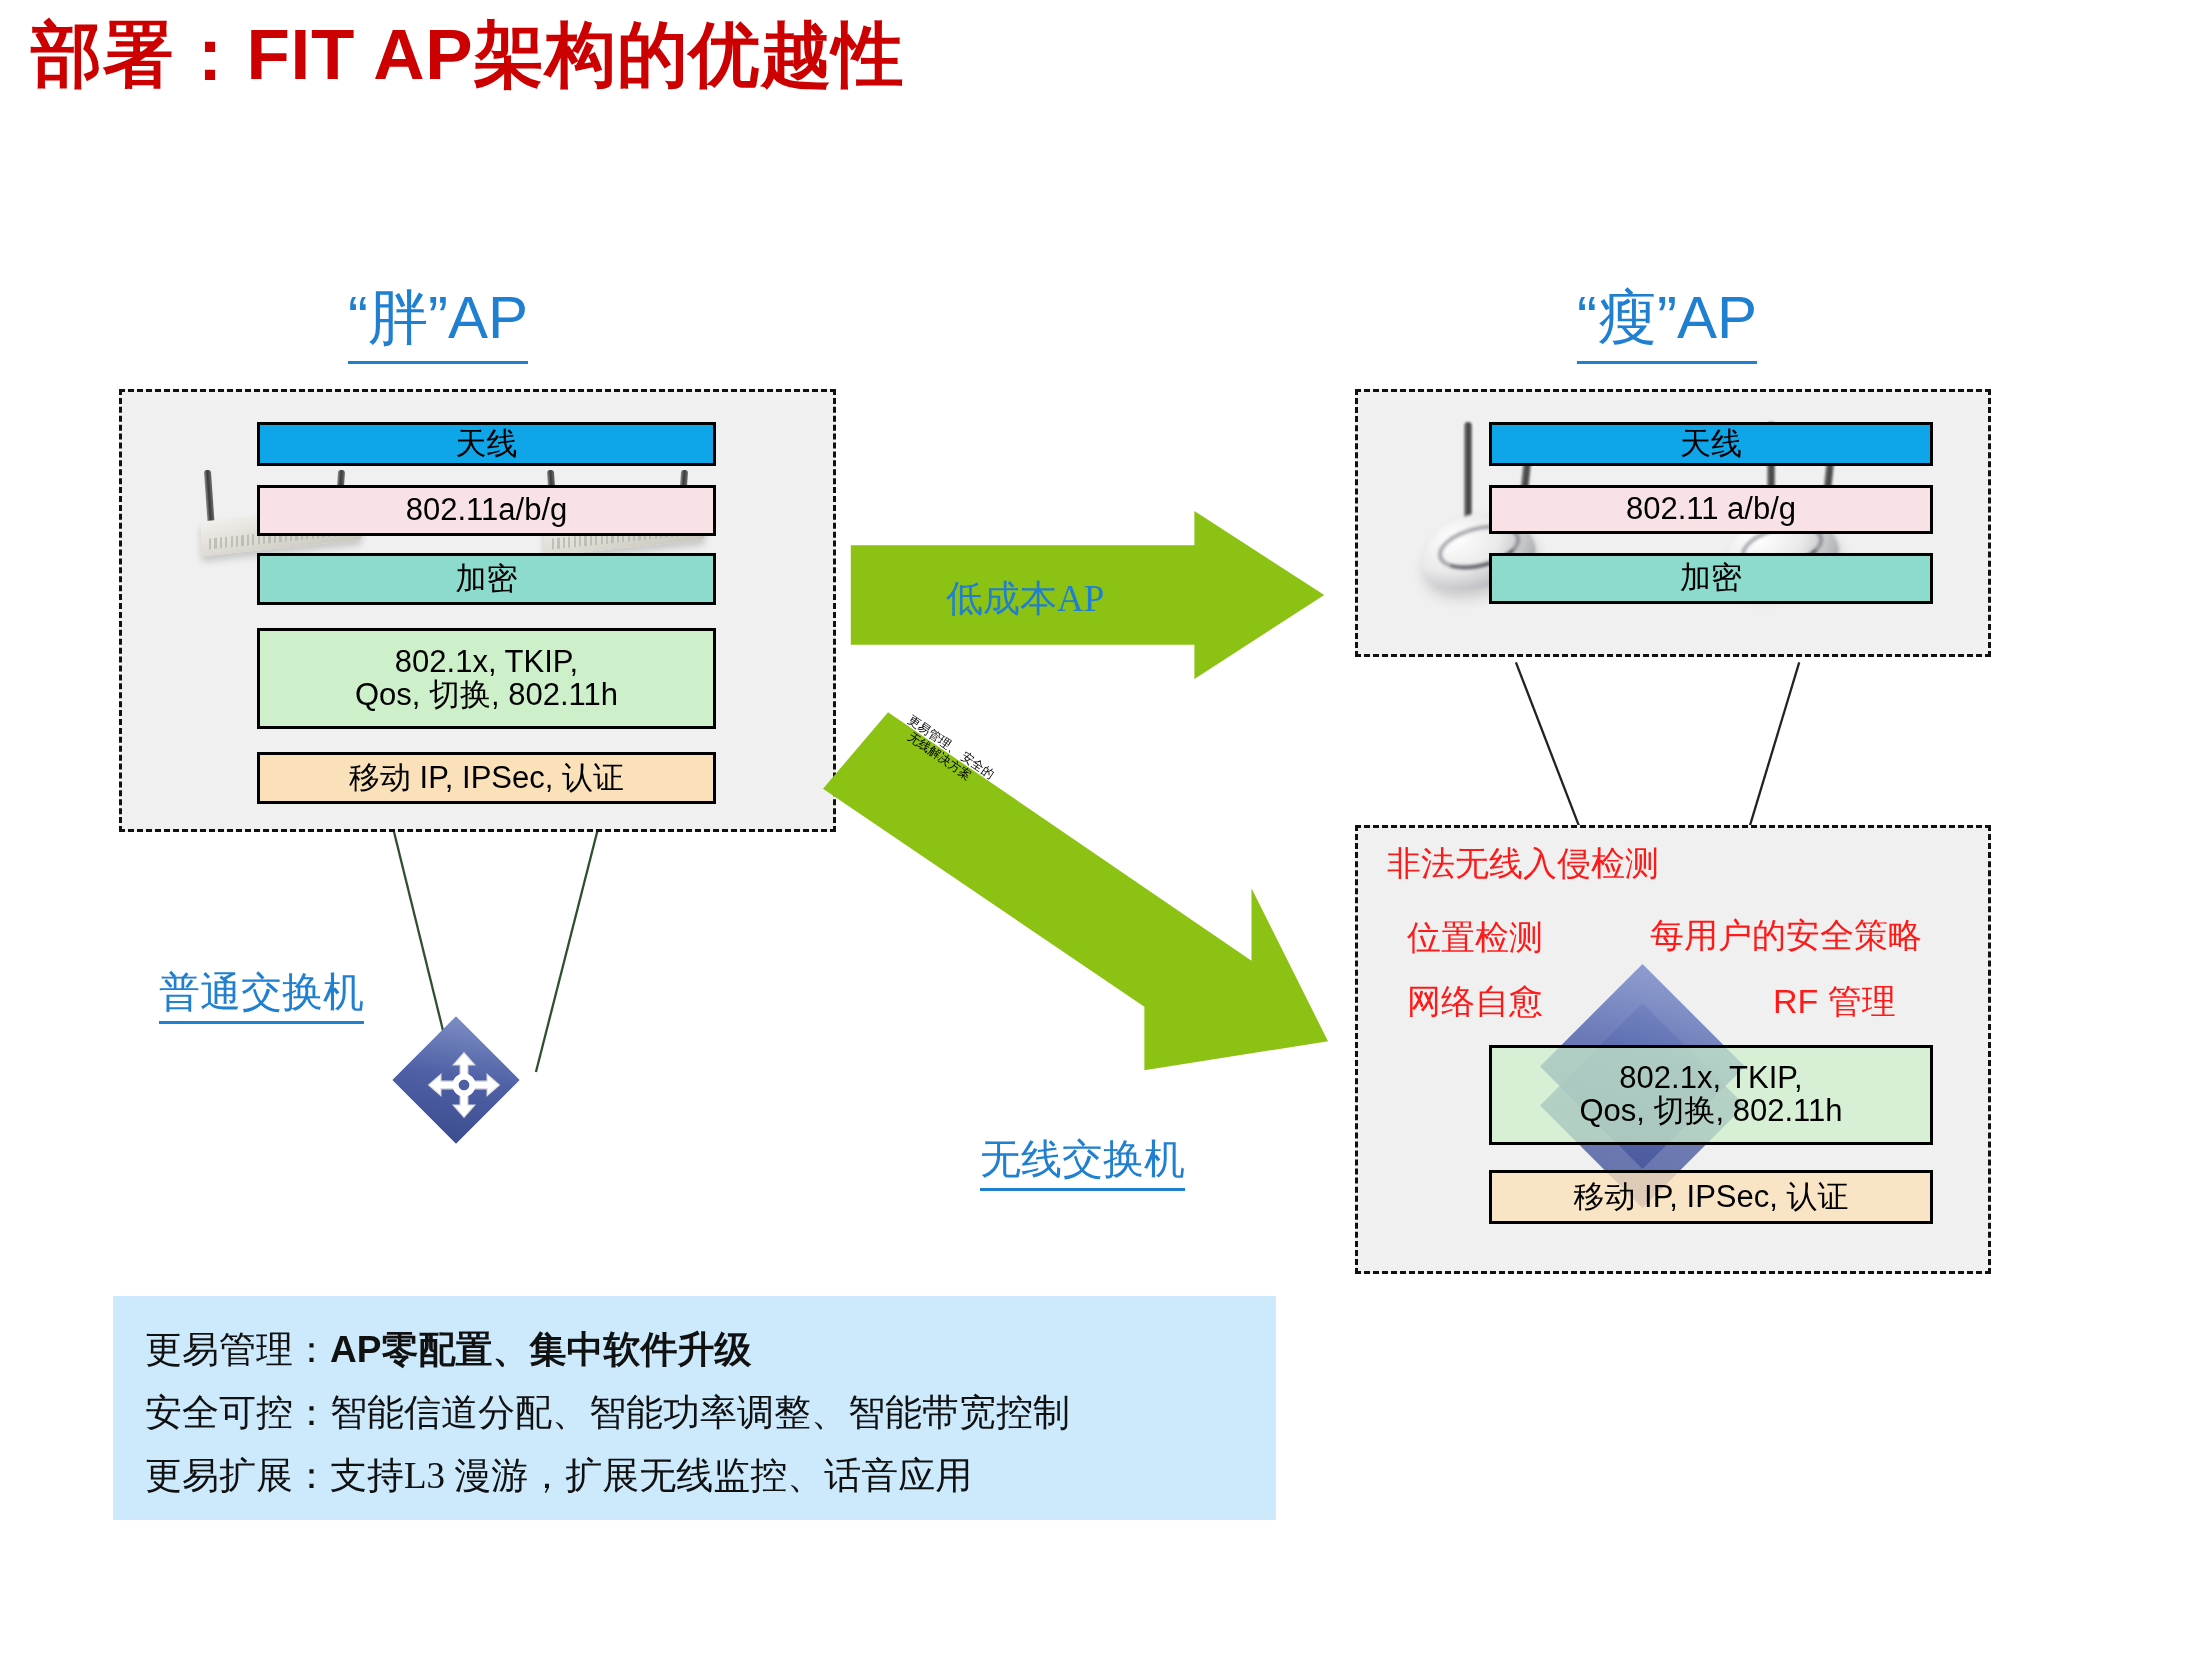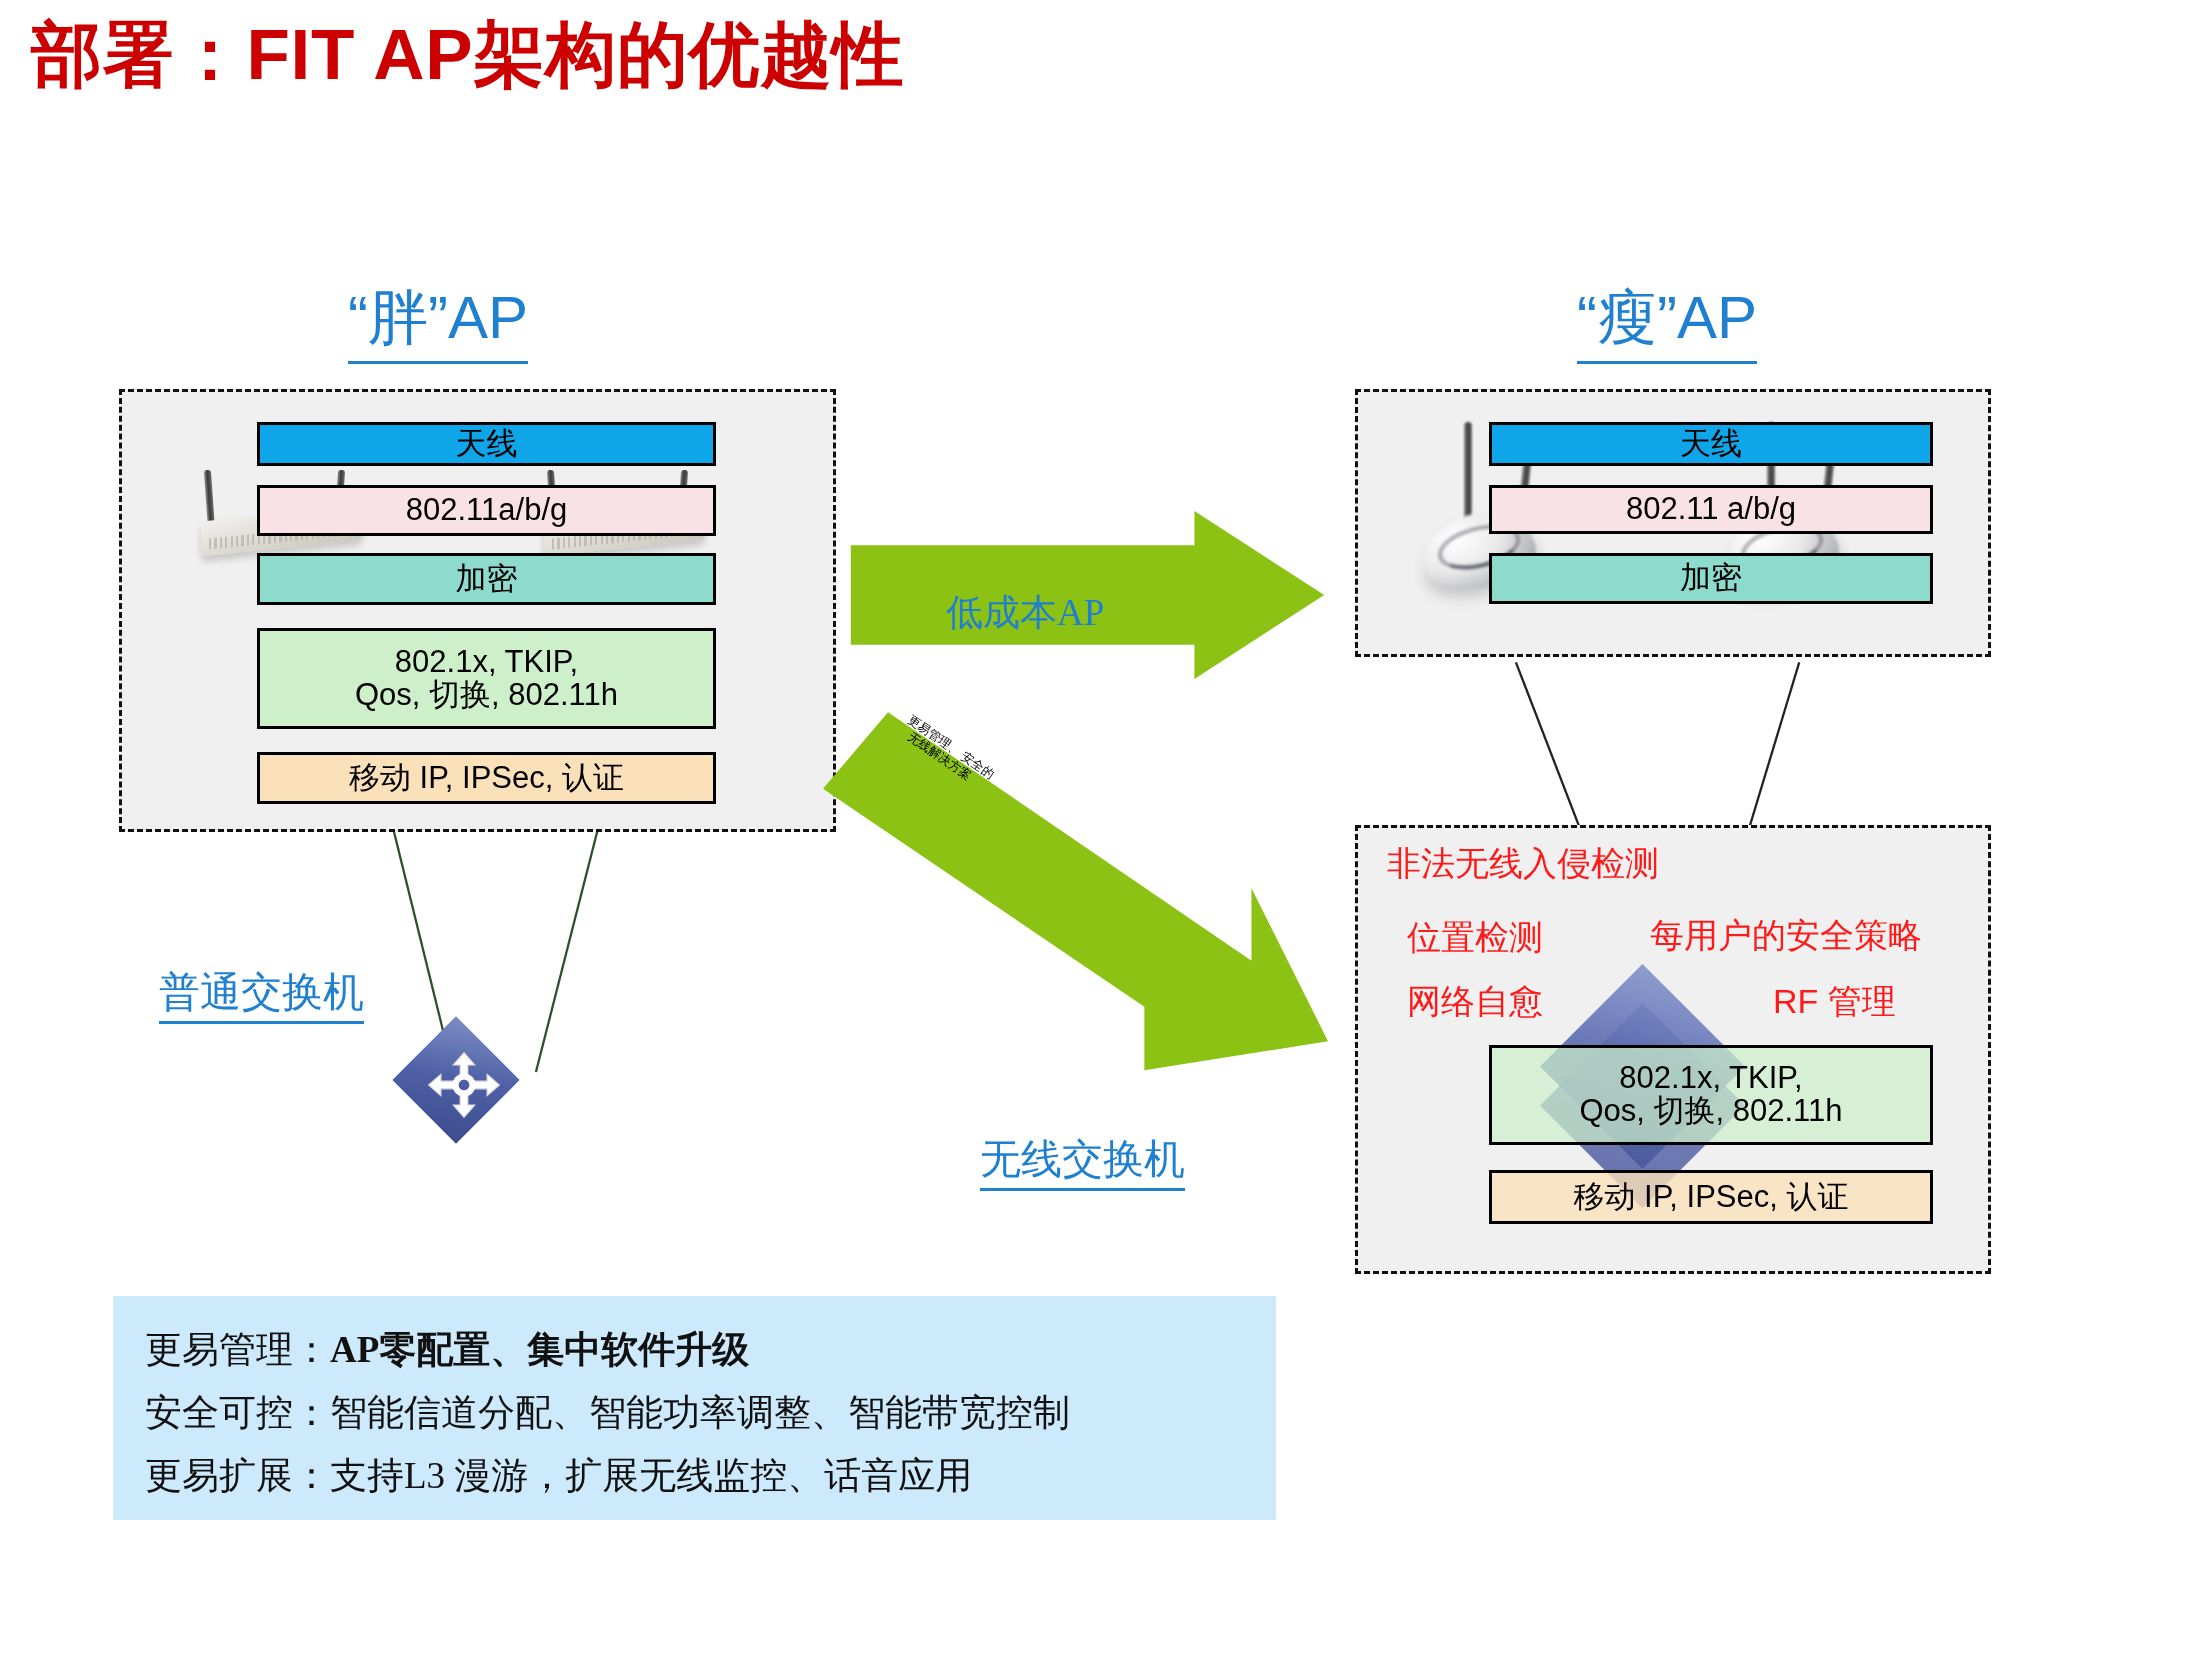--- a/index.html
+++ b/index.html
@@ -141,21 +141,21 @@
 
   
   #summary-box{
     left:113px;top:1296px;width:1163px;height:224px;
     background:#cdeafd;
   }
   #summary-box .line{
     position:absolute;left:32px;font-size:37px;color:#111;white-space:nowrap;
     font-family:"Liberation Serif","DejaVu Serif",serif;
   }
-  #summary-box .line b{font-family:Liberation Serif, serif;font-weight:bold;}
+  #summary-box .line b{font-family:Liberation Sans, sans-serif;font-weight:bold;}
 
   
   #connectors{position:absolute;left:0;top:0;width:2205px;height:1654px;pointer-events:none;}
 </style>
 </head>
 <body>
 
 <div class="abs" id="page-title">部署：FIT AP架构的优越性</div>
 
 <svg id="connectors" viewBox="0 0 2880 2160" width="2205" height="1654">
@@ -213,21 +213,21 @@
       <circle cx="52" cy="48" r="11" fill="none" stroke="#ffffff" stroke-width="8"></circle>
     </g>
   </svg>
 </div>
 
 <div class="arrow-h" style="left:850px;top:511px;">
   <svg width="475" height="168" viewBox="0 0 620 220">
     <polygon points="0,45 450,45 450,0 620,110 450,220 450,175 0,175" fill="#8CC213"></polygon>
   </svg>
 </div>
-<div class="abs arrow-label" style="left:946px;top:588px;">低成本AP</div>
+<div class="abs arrow-label" style="left:946px;top:574px;">低成本AP</div>
 
 <div class="arrow-d" style="left:823px;top:712px;">
   <svg width="505" height="360" viewBox="0 0 660 470">
     <polygon fill="#8CC213" points="85,0 560,325 560,230 660,430 420,468 420,385 0,100"></polygon>
   </svg>
 </div>
 <div class="abs" style="left:900px;top:739px;">
   <div class="dlabel" style="left:19px;top:0px;transform:rotate(34.5deg);">更易管理、 安全的</div>
   <div class="dlabel" style="left:-37px;top:66px;transform:rotate(34.5deg);">无线解决方案</div>
 </div>

